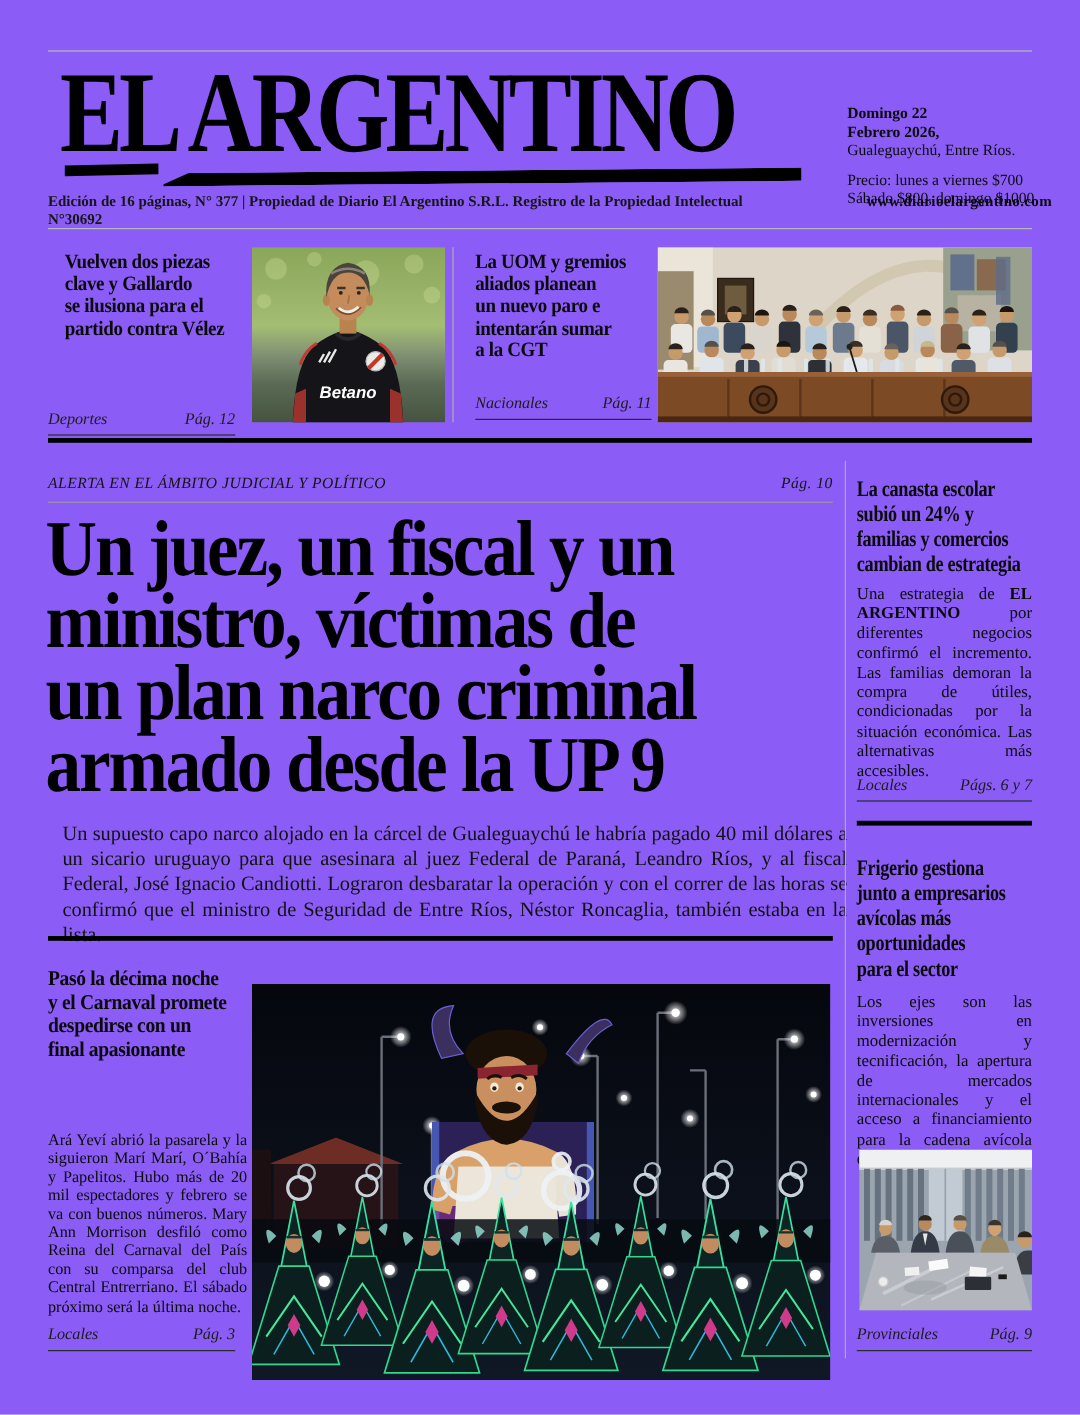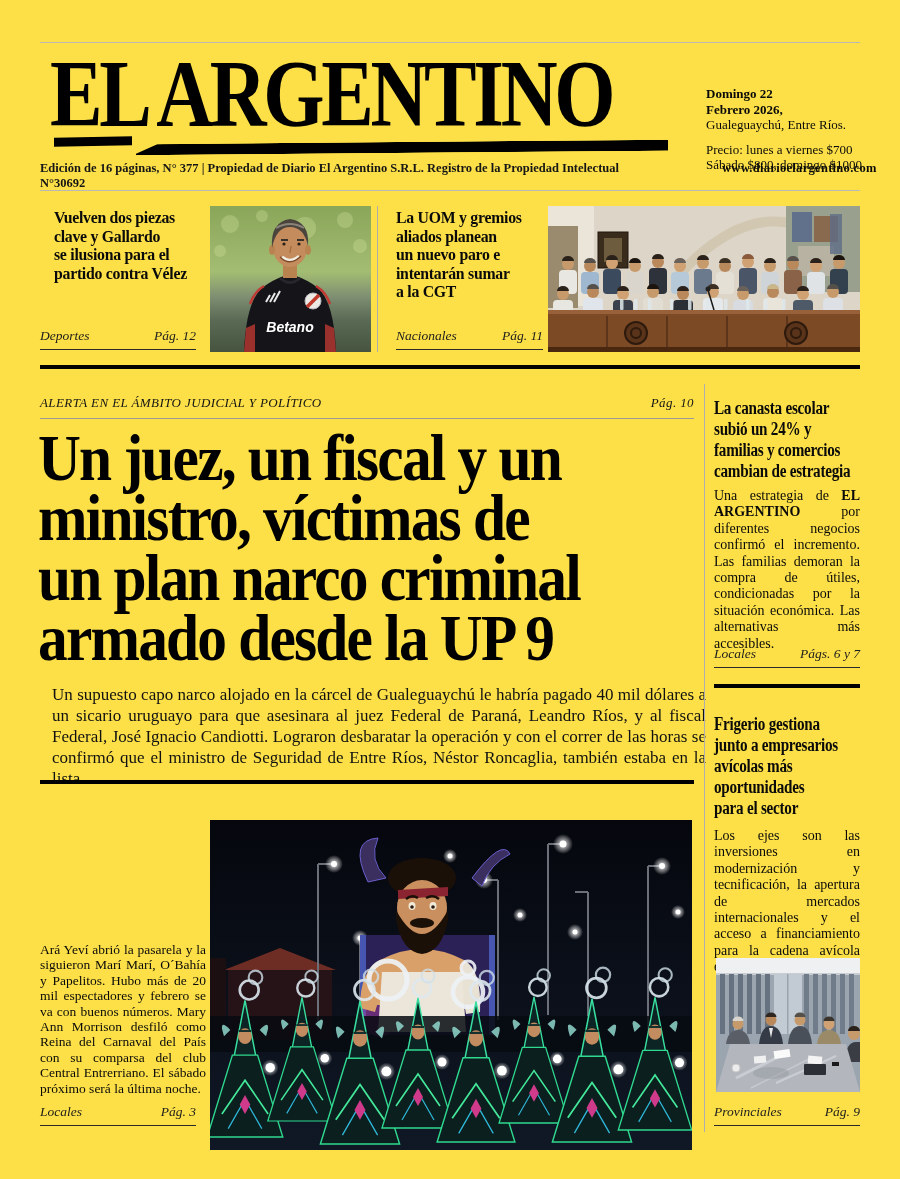--- a/index.html
+++ b/index.html
@@ -1,16 +1,16 @@
 <!DOCTYPE html>
 <html lang="es"><head>
 <meta charset="utf-8">
 <style>
   html,body{margin:0;padding:0;background:#ffffff;}
-  .page{position:relative;width:900px;height:1179px;background:#fde047;overflow:hidden;
+  .page{position:relative;width:900px;height:1179px;background:#8b5cf6;overflow:hidden;
         font-family:"Liberation Serif",serif;color:#0a0a0a;}
   .abs{position:absolute;}
   .rule{position:absolute;background:#b9b9b9;height:1px;}
   .thick{position:absolute;background:#000;height:4px;}
   .vline{position:absolute;background:#adadad;width:1px;}
 
   
   #logo{left:50px;top:46px;font-size:96px;font-weight:bold;letter-spacing:-4px;line-height:1;
         transform:scaleX(.82);transform-origin:left top;white-space:nowrap;color:#000;}
   #logo-bar-short{left:54px;top:137px;width:78px;height:9px;background:#000;transform:skewY(-1.2deg);}
@@ -23,21 +23,21 @@
   #website{left:722px;top:161px;font-size:12.5px;font-weight:bold;letter-spacing:.3px;}
 
   
   .tophead .h-line{font-size:17px;line-height:18.5px;font-weight:bold;letter-spacing:-.3px;
         transform:scaleX(.93);transform-origin:left;white-space:nowrap;}
   #story1-head{left:40px;top:209px;width:160px;margin-left:14px;}
   #story2-head{left:396px;top:209px;width:150px;}
   .story-footer{position:absolute;display:flex;justify-content:space-between;
         font-style:italic;font-size:13.5px;color:#1c1c1c;
         border-bottom:1.5px solid #2a2a2a;padding-bottom:5px;}
-  #story1-footer{left:40px;top:328px;width:156px;}
+  #story1-footer{left:40px;top:341px;width:156px;}
   #story2-footer{left:396px;top:328px;width:147px;}
   #photo-gallardo{left:210px;top:206px;width:161px;height:146px;}
   #photo-uom{left:548px;top:206px;width:312px;height:146px;}
   #vline-top{left:377px;top:206px;height:146px;}
 
   #thick-top{left:40px;top:365px;width:820px;}
 
   
   #kicker-row{left:40px;top:395px;width:654px;display:flex;justify-content:space-between;
         font-style:italic;font-size:13px;letter-spacing:.4px;color:#141414;
@@ -289,20 +289,26 @@
   </div>
   <div class="abs" id="main-headline">
     <div class="h-line">Un juez, un fiscal y un</div>
     <div class="h-line">ministro, víctimas de</div>
     <div class="h-line">un plan narco criminal</div>
     <div class="h-line">armado desde la UP 9</div>
   </div>
   <div class="abs" id="deck">Un supuesto capo narco alojado en la cárcel de Gualeguaychú le habría pagado 40 mil dólares a un sicario uruguayo para que asesinara al juez Federal de Paraná, Leandro Ríos, y al fiscal Federal, José Ignacio Candiotti. Lograron desbaratar la operación y con el correr de las horas se confirmó que el ministro de Seguridad de Entre Ríos, Néstor Roncaglia, también estaba en la lista.</div>
   <div class="thick" id="thick-mid"></div>
 
+  <div class="abs" id="carnival-head">
+    <div class="h-line">Pasó la décima noche</div>
+    <div class="h-line">y el Carnaval promete</div>
+    <div class="h-line">despedirse con un</div>
+    <div class="h-line">final apasionante</div>
+  </div>
   <div class="abs" id="carnival-body">Ará Yeví abrió la pasarela y la siguieron Marí Marí, O´Bahía y Papelitos. Hubo más de 20 mil espectadores y febrero se va con buenos números. Mary Ann Morrison desfiló como Reina del Carnaval del País con su comparsa del club Central Entrerriano. El sábado próximo será la última noche.</div>
   <div class="story-footer" id="carnival-footer">
     <span>Locales</span>
     <span>Pág. 3</span>
   </div>
 
   <svg class="abs" id="photo-carnival" viewBox="0 0 482 330">
     <defs>
       <linearGradient id="sky" x1="0" y1="0" x2="0" y2="1">
         <stop offset="0" stop-color="#05070d"></stop>

